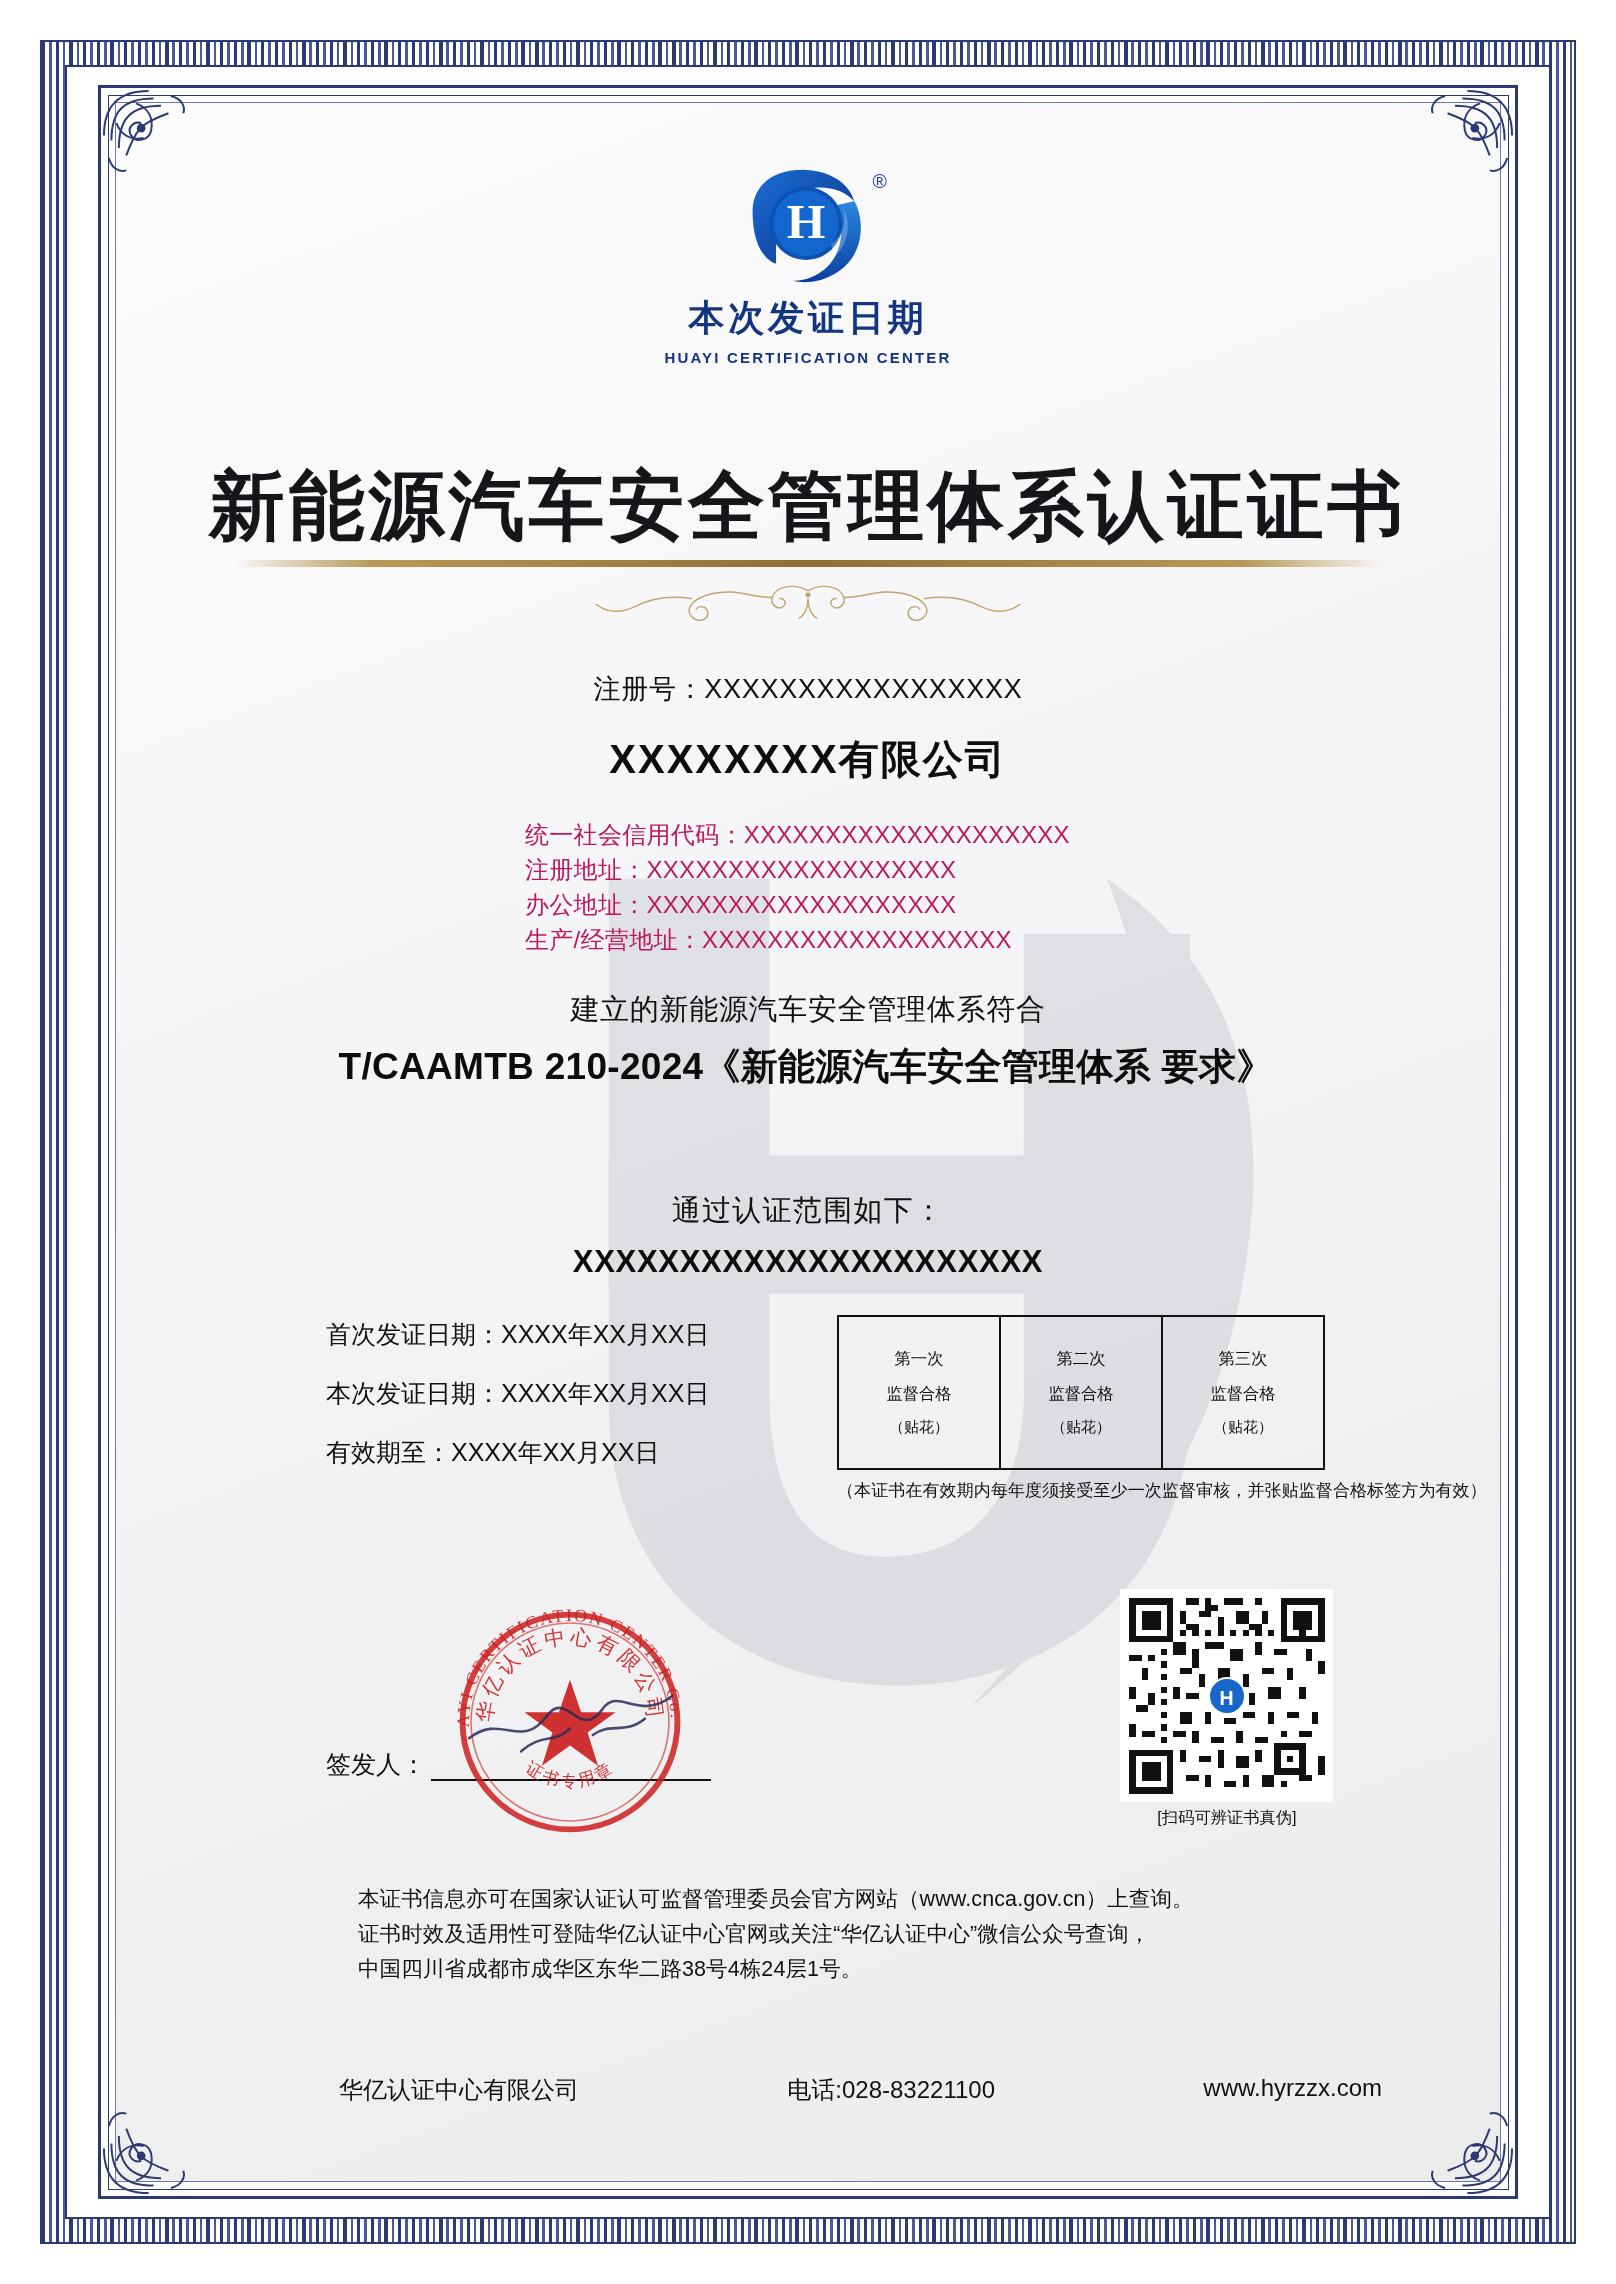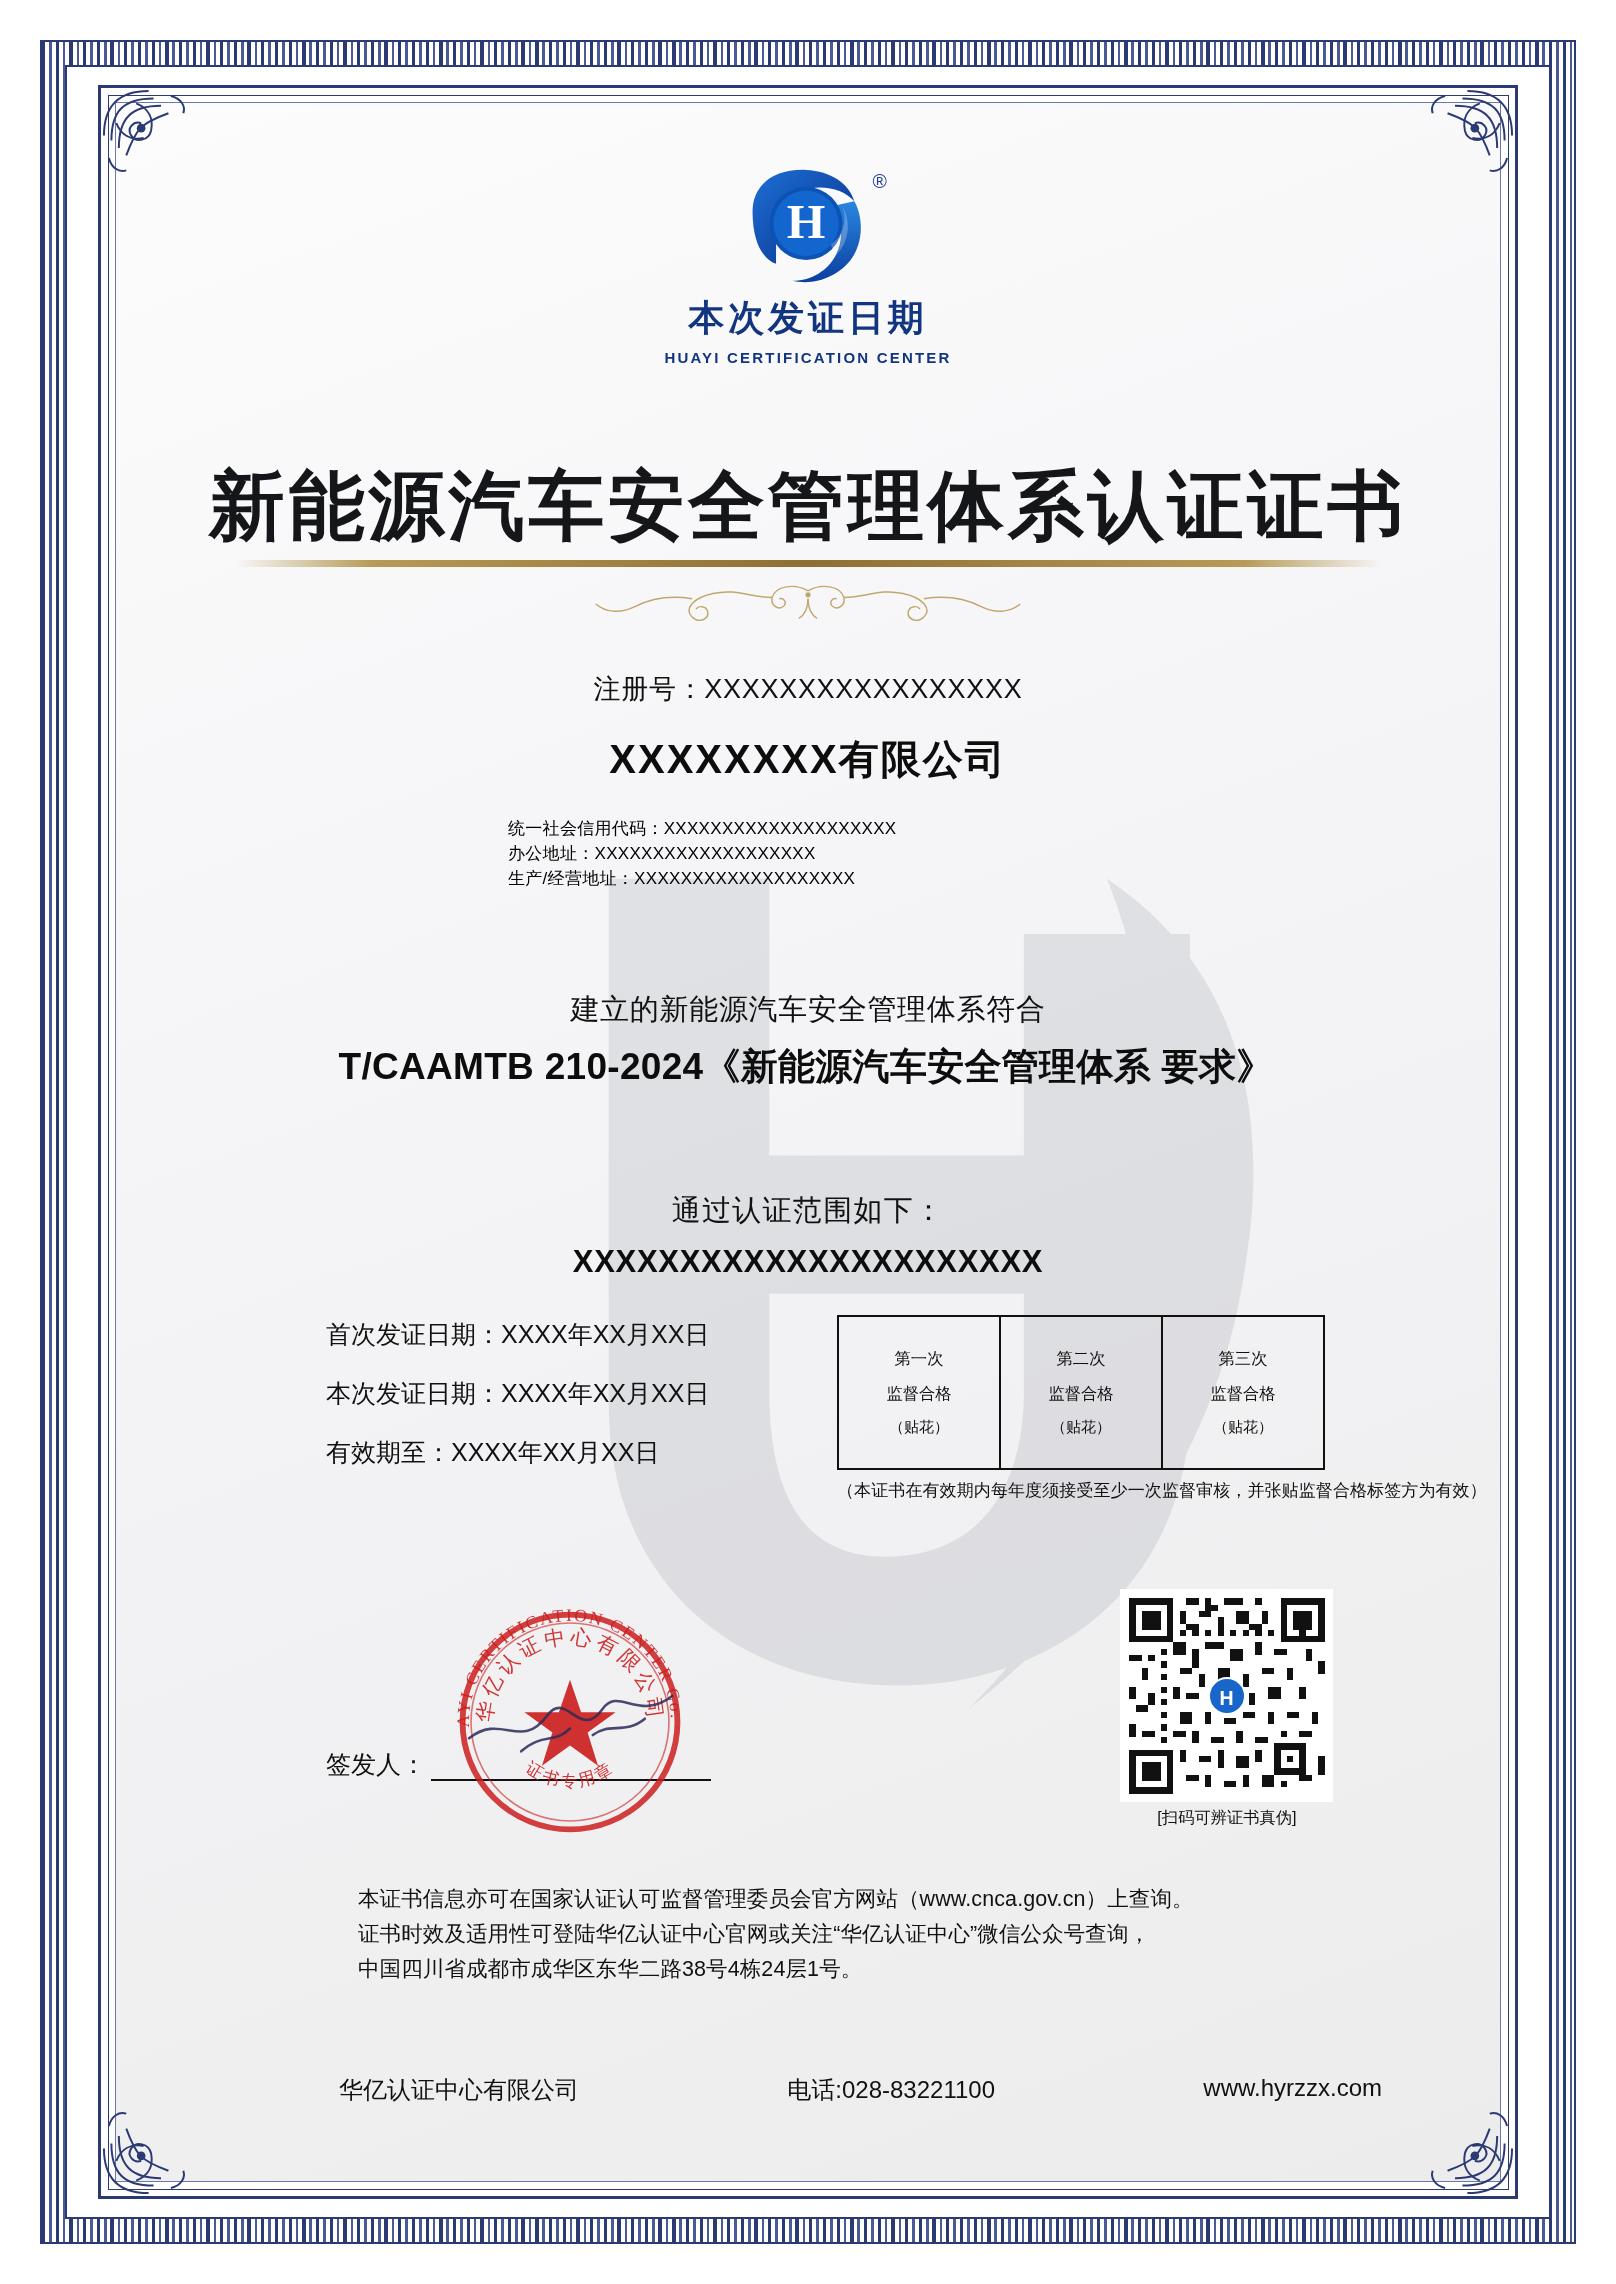--- a/index.html
+++ b/index.html
@@ -207,25 +207,25 @@
     text-align: center;
     font-size: 40px;
     font-weight: bold;
     color: #0d0d0d;
     letter-spacing: 2px;
   }
 
   
   .info-block {
     position: absolute;
-    left: 508px;
+    left: 525px;
     top: 817px;
-    font-size: 17px;
+    font-size: 24px;
     line-height: 1.46;
-    color: #000000;
+    color: #be185d;
     letter-spacing: 0.3px;
   }
   .info-block div { white-space: nowrap; }
 
   
   .conform-line {
     position: absolute;
     left: 0; right: 0;
     top: 990px;
     text-align: center;
@@ -526,20 +526,21 @@
         <circle cx="450" cy="24" r="4" fill="#b79a55"></circle>
       </svg>
     </div>
 
     <div class="reg-no">注册号：XXXXXXXXXXXXXXXXX</div>
 
     <div class="company-name">XXXXXXXX有限公司</div>
 
     <div class="info-block">
       <div>统一社会信用代码：XXXXXXXXXXXXXXXXXXXX</div>
+      <div>注册地址：XXXXXXXXXXXXXXXXXXX</div>
       <div>办公地址：XXXXXXXXXXXXXXXXXXX</div>
       <div>生产/经营地址：XXXXXXXXXXXXXXXXXXX</div>
     </div>
 
     <div class="conform-line">建立的新能源汽车安全管理体系符合</div>
     <div class="standard-line">T/CAAMTB 210-2024《新能源汽车安全管理体系 要求》</div>
 
     <div class="scope-label">通过认证范围如下：</div>
     <div class="scope-value">XXXXXXXXXXXXXXXXXXXXXX</div>
 

